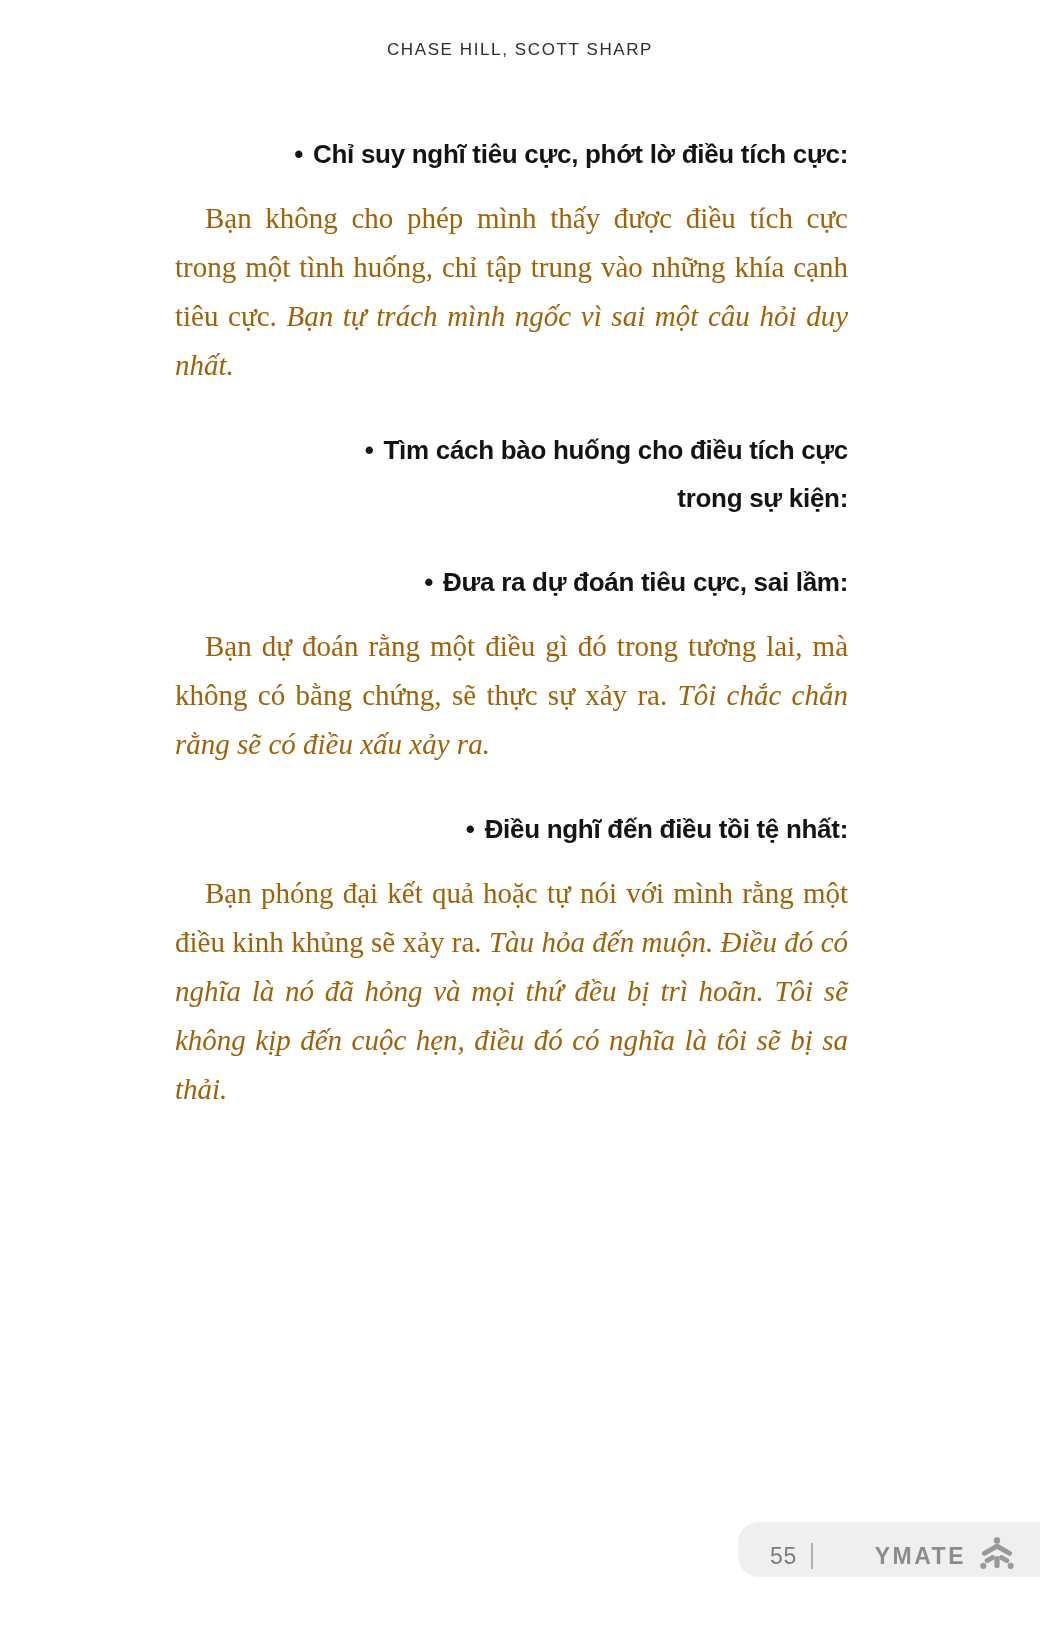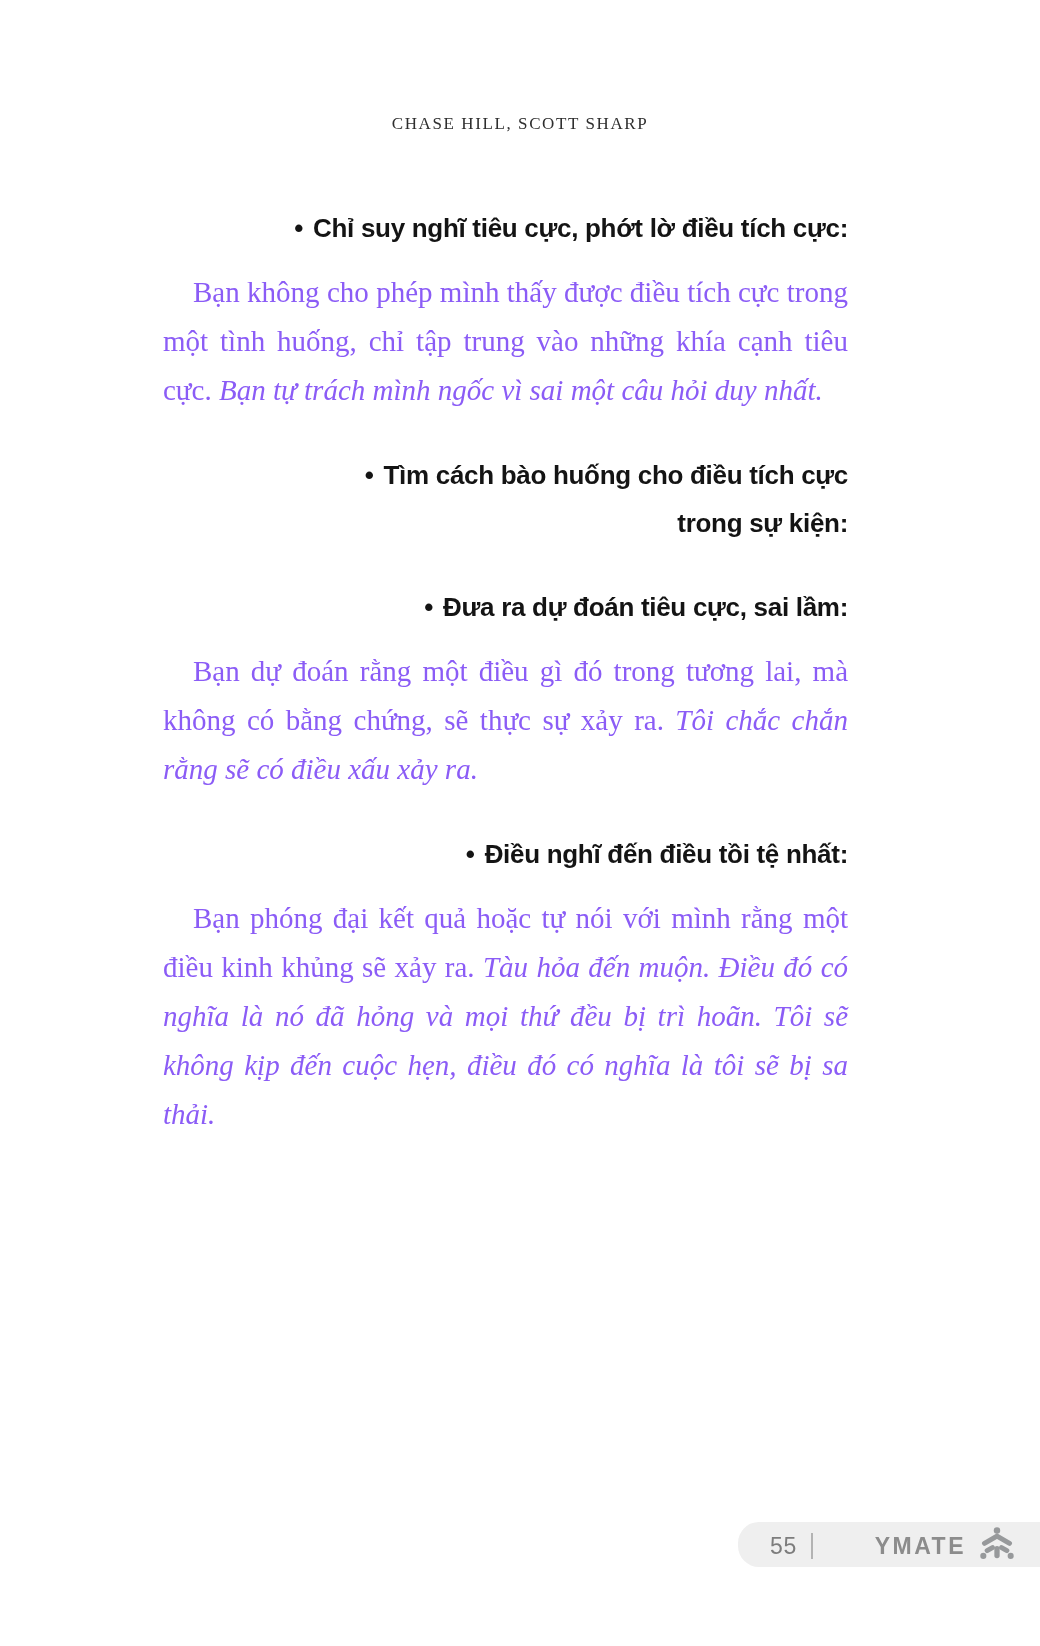--- a/index.html
+++ b/index.html
@@ -5,23 +5,23 @@
   html,body{margin:0;padding:0;background:#ffffff;}
   .page{
     position:relative;
     width:1040px;height:1646px;
     background:#ffffff;
     overflow:hidden;
     font-family:"Liberation Serif",serif;
     color:#1b1b1b;
   }
   .running-header{
-    padding-top:114px;
+    padding-top:40px;
     text-align:center;
-    font-family:Liberation Serif, serif;
+    font-family:Liberation Sans, sans-serif;
     font-size:17px;
     letter-spacing:1.6px;
     color:#2e2e2e;
   }
   .content{
     padding:0 192px 0 163px; 
   }
   .section-heading{
     margin:36px 0 0 38px;
     font-family:"Liberation Sans",sans-serif;
@@ -35,38 +35,38 @@
   .section:first-of-type .section-heading{margin-top:70px;}
   .bullet{
     display:inline-block;
     margin-right:10px;
     font-size:26px;
   }
   .heading-line2{
     margin-left:28px;
   }
   .body-para{
-    margin:16px 0 0 0;
+    margin:16px 0 0 12px;
     font-size:29px;
     line-height:49px;
     text-align:justify;
     text-indent:30px;
-    color:#8b5cf6;
+    color:#a16207;
   }
   .body-para em{font-style:italic;}
   .footer-badge{
     position:absolute;
     top:1522px;
     right:0;
     height:42px;
     background:#efefef;
     border-radius:21px 0 0 21px;
     display:flex;
     align-items:center;
-    padding:3px 24px 0 32px;
+    padding:13px 24px 0 32px;
     font-family:"Liberation Sans",sans-serif;
   }
   .page-number{
     font-size:23px;
     color:#7d7d7d;
     letter-spacing:0.5px;
   }
   .footer-divider{
     width:2px;height:26px;
     background:#b3b3b3;

